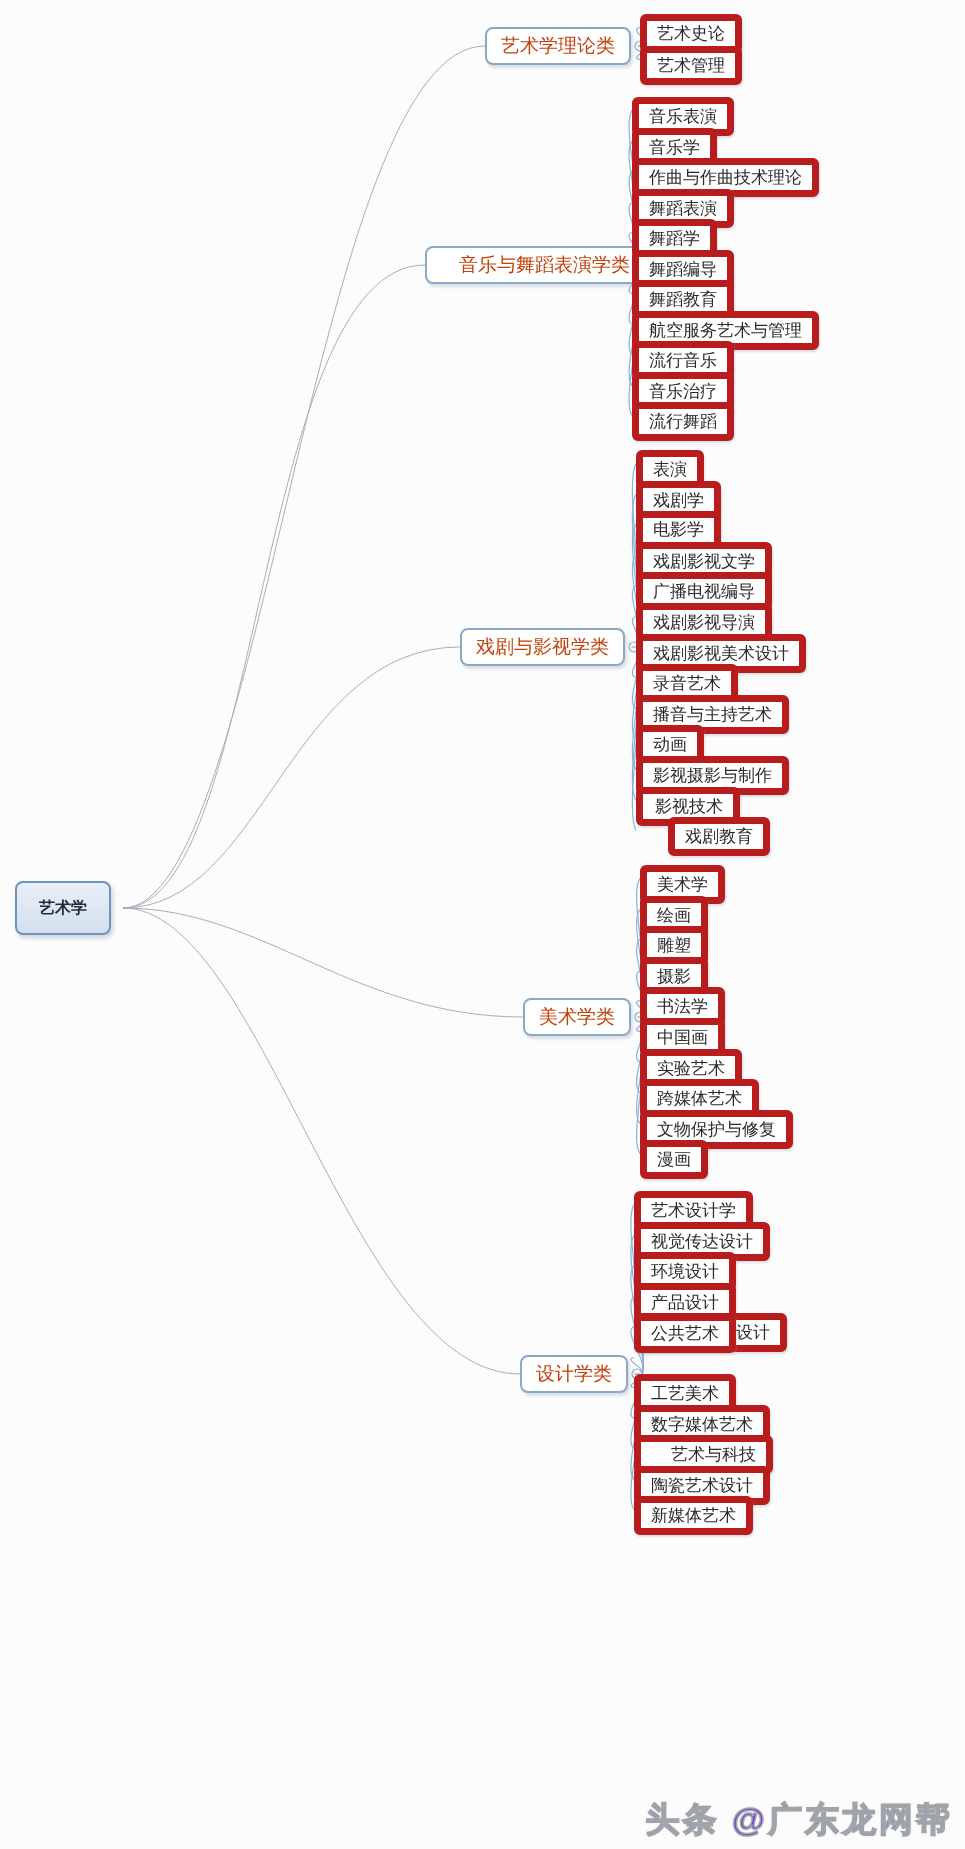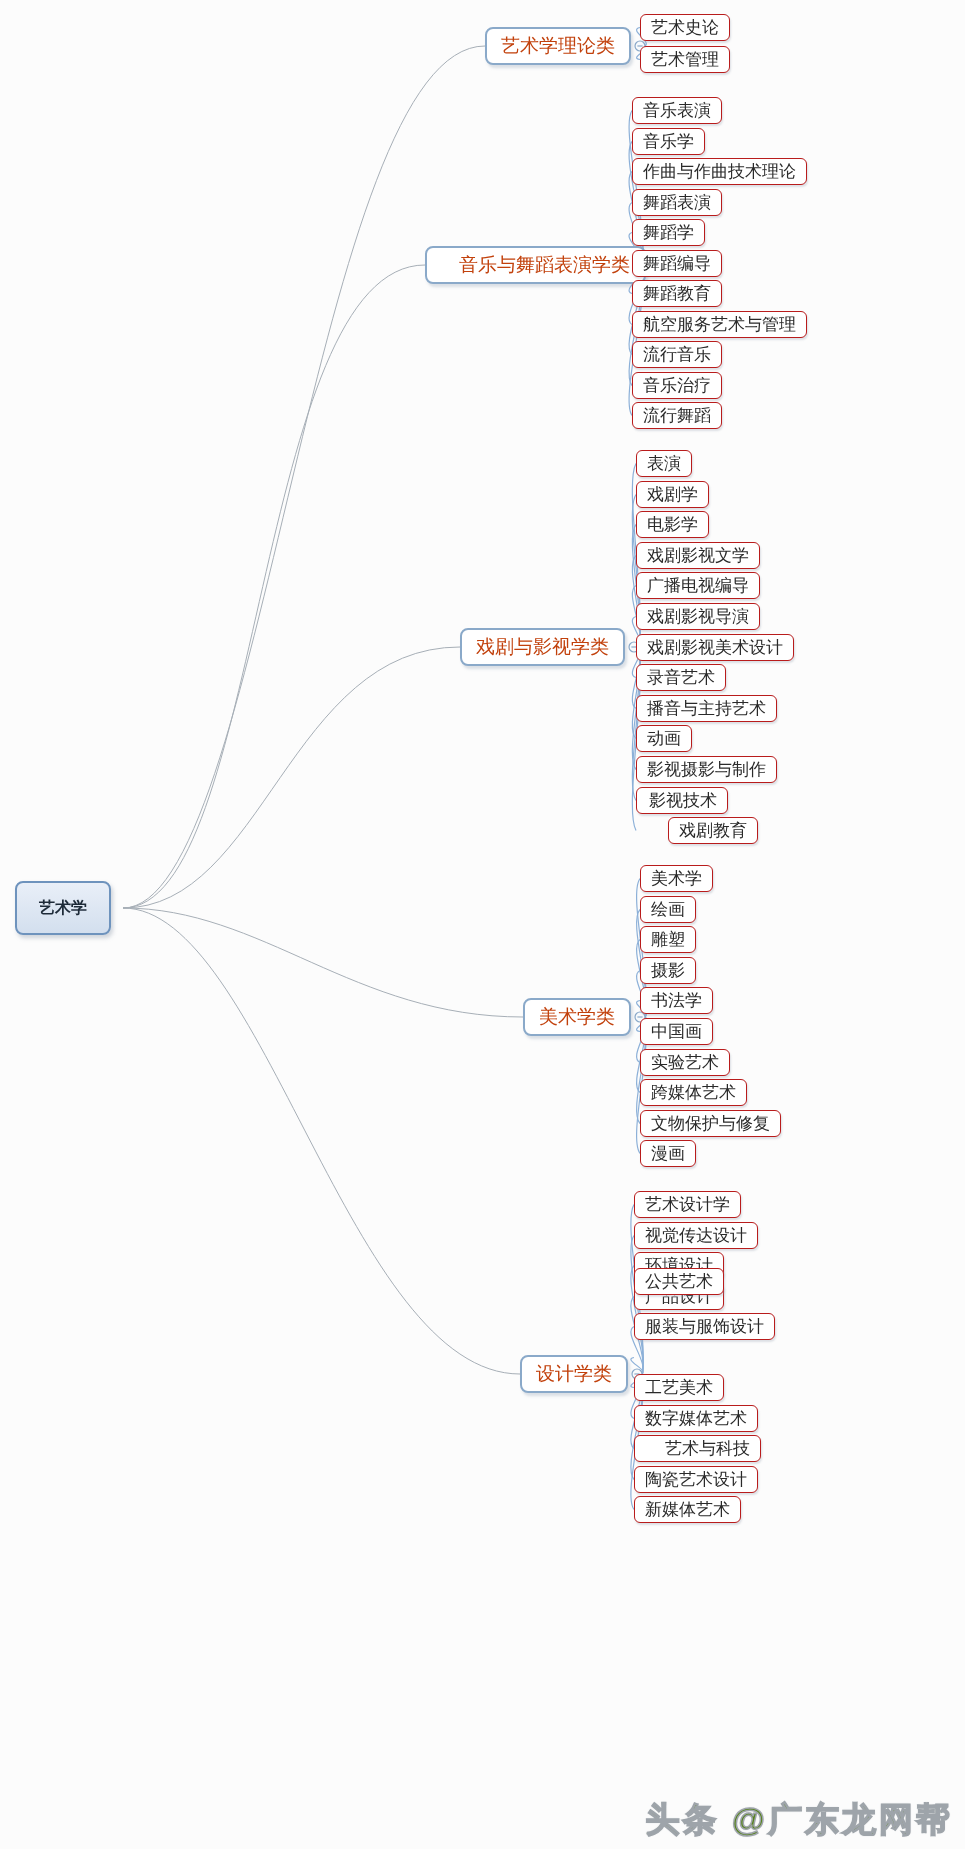--- a/index.html
+++ b/index.html
@@ -24,30 +24,30 @@
     font-size:19px;line-height:24px;
     padding:5px 14px;
     border:2px solid #8aa9c9;border-radius:8px;
     background:#ffffff;
     box-shadow:2px 3px 3px rgba(140,155,175,0.30);
     color:#c2410c;
   }
   .leaf-node{
     font-size:17px;line-height:19px;
     padding:3px 10px;
-    border:1px solid #b91c1c;border-radius:6px;
+    border:7px solid #b91c1c;border-radius:6px;
     background:#ffffff;
     box-shadow:1px 2px 2px rgba(150,160,175,0.30);
     color:#2a2a2a;
   }
   .watermark{
     position:absolute;z-index:3;
     right:12px;bottom:6px;
     font-size:34px;font-weight:bold;letter-spacing:3px;
-    color:#4d7c0f;
+    color:#6d28d9;
     -webkit-text-stroke:1.5px #9aa0a6;
     text-shadow:0 0 2px #b5bac0;
     opacity:0.95;
   }
 </style>
 </head>
 <body>
 
 <div id="canvas">
   <svg id="links" width="965" height="1849">
@@ -137,21 +137,21 @@
     <div class="node leaf-node" style="left: 632px; top: 219px;">舞蹈学</div>
     <div class="node leaf-node" style="left: 632px; top: 250px;">舞蹈编导</div>
     <div class="node leaf-node" style="left: 632px; top: 280px;">舞蹈教育</div>
     <div class="node leaf-node" style="left: 632px; top: 311px;">航空服务艺术与管理</div>
     <div class="node leaf-node" style="left: 632px; top: 341px;">流行音乐</div>
     <div class="node leaf-node" style="left: 632px; top: 372px;">音乐治疗</div>
     <div class="node leaf-node" style="left: 632px; top: 402px;">流行舞蹈</div>
     <div class="node branch-node" style="left: 460px; top: 628px;">戏剧与影视学类</div>
     <div class="node leaf-node" style="left: 636px; top: 450px;">表演</div>
     <div class="node leaf-node" style="left: 636px; top: 481px;">戏剧学</div>
-    <div class="node leaf-node" style="left: 636px; top: 511px;">电影学</div>
+    <div class="node leaf-node" style="left: 636px; top: 511px; font-family: Liberation Mono, monospace;">电影学</div>
     <div class="node leaf-node" style="left: 636px; top: 542px;">戏剧影视文学</div>
     <div class="node leaf-node" style="left: 636px; top: 572px;">广播电视编导</div>
     <div class="node leaf-node" style="left: 636px; top: 603px;">戏剧影视导演</div>
     <div class="node leaf-node" style="left: 636px; top: 634px;">戏剧影视美术设计</div>
     <div class="node leaf-node" style="left: 636px; top: 664px;">录音艺术</div>
     <div class="node leaf-node" style="left: 636px; top: 695px;">播音与主持艺术</div>
     <div class="node leaf-node" style="left: 636px; top: 725px;">动画</div>
     <div class="node leaf-node" style="left: 636px; top: 756px;">影视摄影与制作</div>
     <div class="node leaf-node" style="left: 636px; top: 787px; padding-left: 12px;">影视技术</div>
     <div class="node leaf-node" style="left: 636px; top: 817px; margin-left: 32px;">戏剧教育</div>
@@ -165,19 +165,19 @@
     <div class="node leaf-node" style="left: 640px; top: 1049px;">实验艺术</div>
     <div class="node leaf-node" style="left: 640px; top: 1079px;">跨媒体艺术</div>
     <div class="node leaf-node" style="left: 640px; top: 1110px;">文物保护与修复</div>
     <div class="node leaf-node" style="left: 640px; top: 1140px;">漫画</div>
     <div class="node branch-node" style="left: 520px; top: 1355px;">设计学类</div>
     <div class="node leaf-node" style="left: 634px; top: 1191px;">艺术设计学</div>
     <div class="node leaf-node" style="left: 634px; top: 1222px;">视觉传达设计</div>
     <div class="node leaf-node" style="left: 634px; top: 1252px;">环境设计</div>
     <div class="node leaf-node" style="left: 634px; top: 1283px;">产品设计</div>
     <div class="node leaf-node" style="left: 634px; top: 1313px;">服装与服饰设计</div>
-    <div class="node leaf-node" style="left: 634px; top: 1268px;">公共艺术</div>
+    <div class="node leaf-node" style="left: 634px; top: 1314px;">公共艺术</div>
     <div class="node leaf-node" style="left: 634px; top: 1374px;">工艺美术</div>
     <div class="node leaf-node" style="left: 634px; top: 1405px;">数字媒体艺术</div>
     <div class="node leaf-node" style="left: 634px; top: 1435px; padding-left: 30px;">艺术与科技</div>
     <div class="node leaf-node" style="left: 634px; top: 1466px;">陶瓷艺术设计</div>
     <div class="node leaf-node" style="left: 634px; top: 1496px;">新媒体艺术</div>
   </div>
 
 </body></html>

